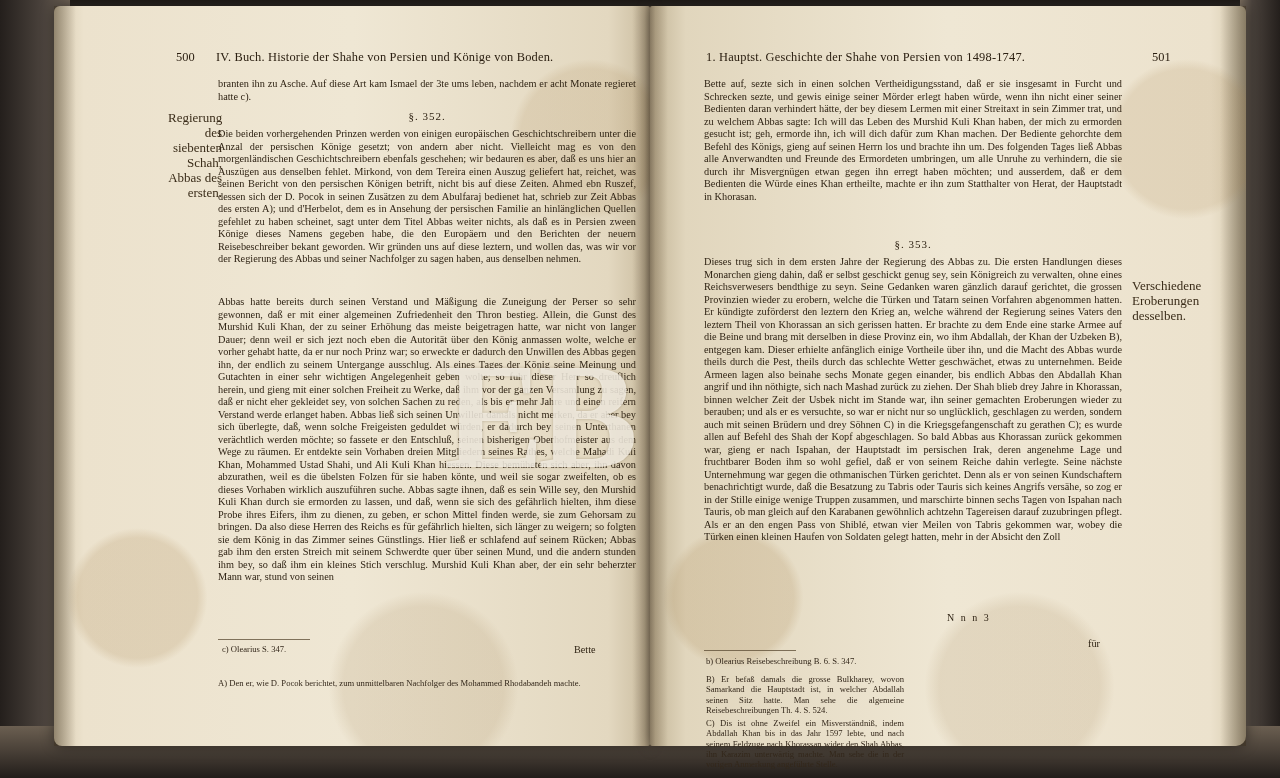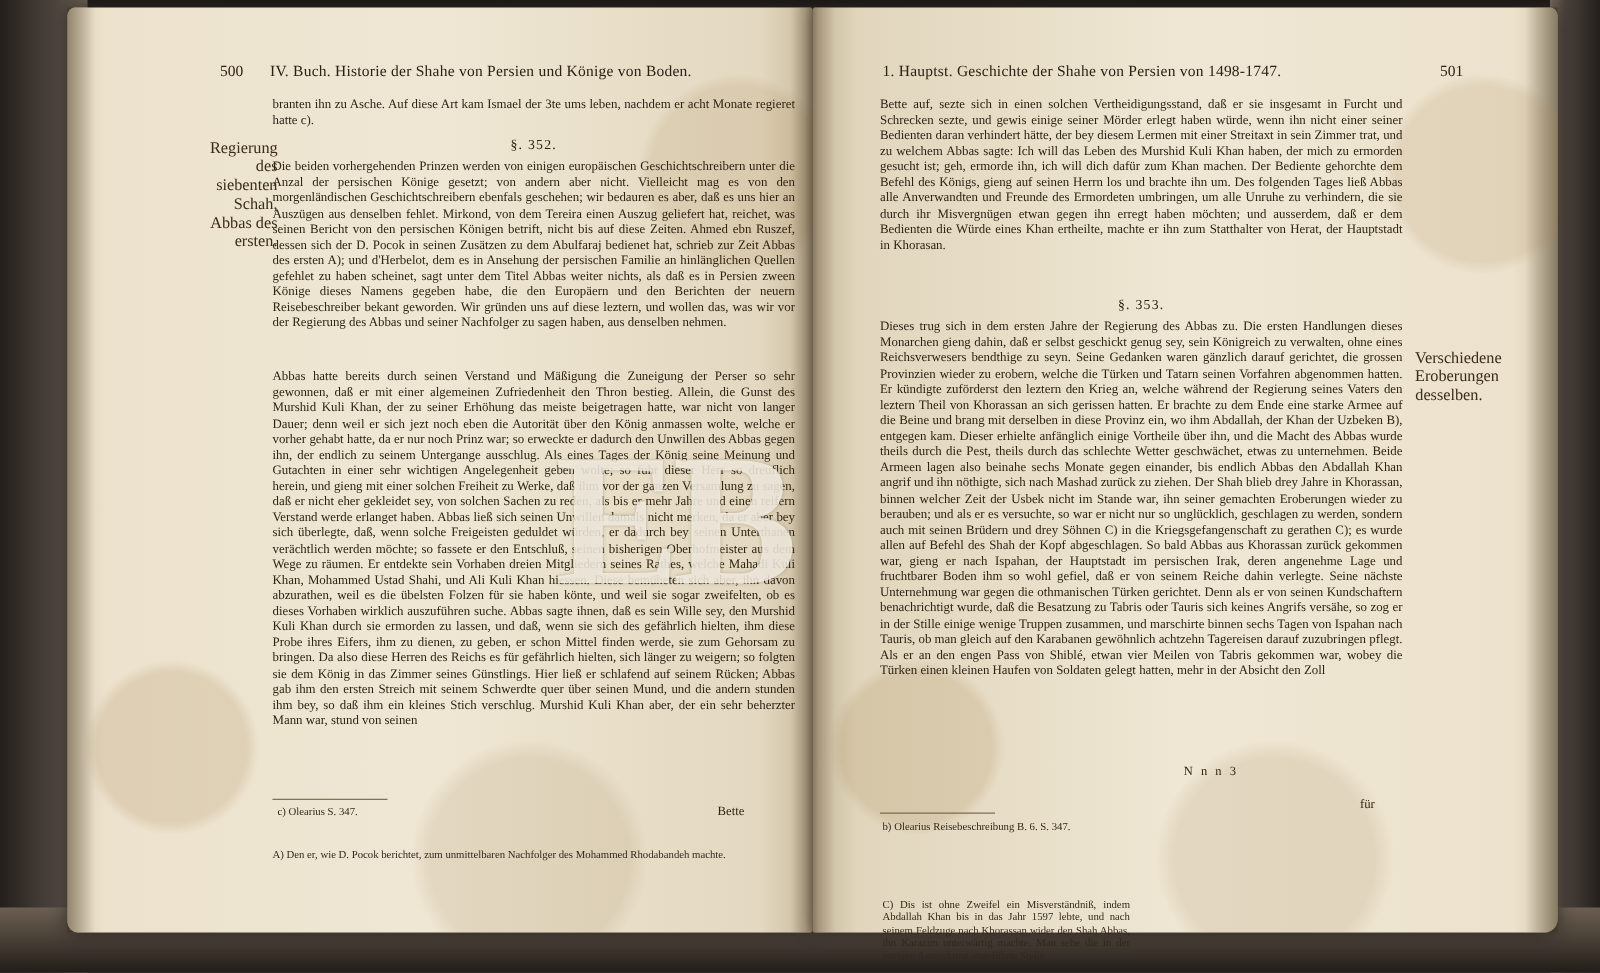--- a/index.html
+++ b/index.html
@@ -235,20 +235,21 @@
       <div class="marginal" style="left:482px; top:248px;margin-top:24px;">Verschiedene Eroberungen desselben.</div>
 
       <div class="txt body-col" style="left:54px; top:250px; width:418px;">Dieses trug sich in dem ersten Jahre der Regierung des Abbas zu. Die ersten Handlungen dieses Monarchen gieng dahin, daß er selbst geschickt genug sey, sein Königreich zu verwalten, ohne eines Reichsverwesers bendthige zu seyn. Seine Gedanken waren gänzlich darauf gerichtet, die grossen Provinzien wieder zu erobern, welche die Türken und Tatarn seinen Vorfahren abgenommen hatten. Er kündigte zuförderst den leztern den Krieg an, welche während der Regierung seines Vaters den leztern Theil von Khorassan an sich gerissen hatten. Er brachte zu dem Ende eine starke Armee auf die Beine und brang mit derselben in diese Provinz ein, wo ihm Abdallah, der Khan der Uzbeken B), entgegen kam. Dieser erhielte anfänglich einige Vortheile über ihn, und die Macht des Abbas wurde theils durch die Pest, theils durch das schlechte Wetter geschwächet, etwas zu unternehmen. Beide Armeen lagen also beinahe sechs Monate gegen einander, bis endlich Abbas den Abdallah Khan angrif und ihn nöthigte, sich nach Mashad zurück zu ziehen. Der Shah blieb drey Jahre in Khorassan, binnen welcher Zeit der Usbek nicht im Stande war, ihn seiner gemachten Eroberungen wieder zu berauben; und als er es versuchte, so war er nicht nur so unglücklich, geschlagen zu werden, sondern auch mit seinen Brüdern und drey Söhnen C) in die Kriegsgefangenschaft zu gerathen C); es wurde allen auf Befehl des Shah der Kopf abgeschlagen. So bald Abbas aus Khorassan zurück gekommen war, gieng er nach Ispahan, der Hauptstadt im persischen Irak, deren angenehme Lage und fruchtbarer Boden ihm so wohl gefiel, daß er von seinem Reiche dahin verlegte. Seine nächste Unternehmung war gegen die othmanischen Türken gerichtet. Denn als er von seinen Kundschaftern benachrichtigt wurde, daß die Besatzung zu Tabris oder Tauris sich keines Angrifs versähe, so zog er in der Stille einige wenige Truppen zusammen, und marschirte binnen sechs Tagen von Ispahan nach Tauris, ob man gleich auf den Karabanen gewöhnlich achtzehn Tagereisen darauf zuzubringen pflegt. Als er an den engen Pass von Shiblé, etwan vier Meilen von Tabris gekommen war, wobey die Türken einen kleinen Haufen von Soldaten gelegt hatten, mehr in der Absicht den Zoll</div>
 
       <div class="signature" style="left:268px; top:606px;margin-left:29px;">N n n 3</div>
 
       <div class="rule" style="left:54px; top:644px; width:92px;"></div>
 
       <div class="fn" style="left:56px; top:650px; width:416px;">b) Olearius Reisebeschreibung B. 6. S. 347.</div>
 
+      <div class="fn" style="left:56px; top:668px; width:198px;">B) Er befaß damals die grosse Bulkharey, wovon Samarkand die Hauptstadt ist, in welcher Abdallah seinen Sitz hatte. Man sehe die algemeine Reisebeschreibungen Th. 4. S. 524.</div>
 
       <div class="fn" style="left:56px; top:712px; width:198px;">C) Dis ist ohne Zweifel ein Misverständniß, indem Abdallah Khan bis in das Jahr 1597 lebte, und nach seinem Feldzuge nach Khorassan wider den Shah Abbas, ihn Karazim unterwärtig machte. Man sehe die in der vorigen Anmerkung angeführte Stelle.</div>
 
       <div class="catch" style="left:438px; top:632px;">für</div>
     </div>
 
     <div class="gutter"></div>
   </div>
 
   <div class="watermark">EB</div>

